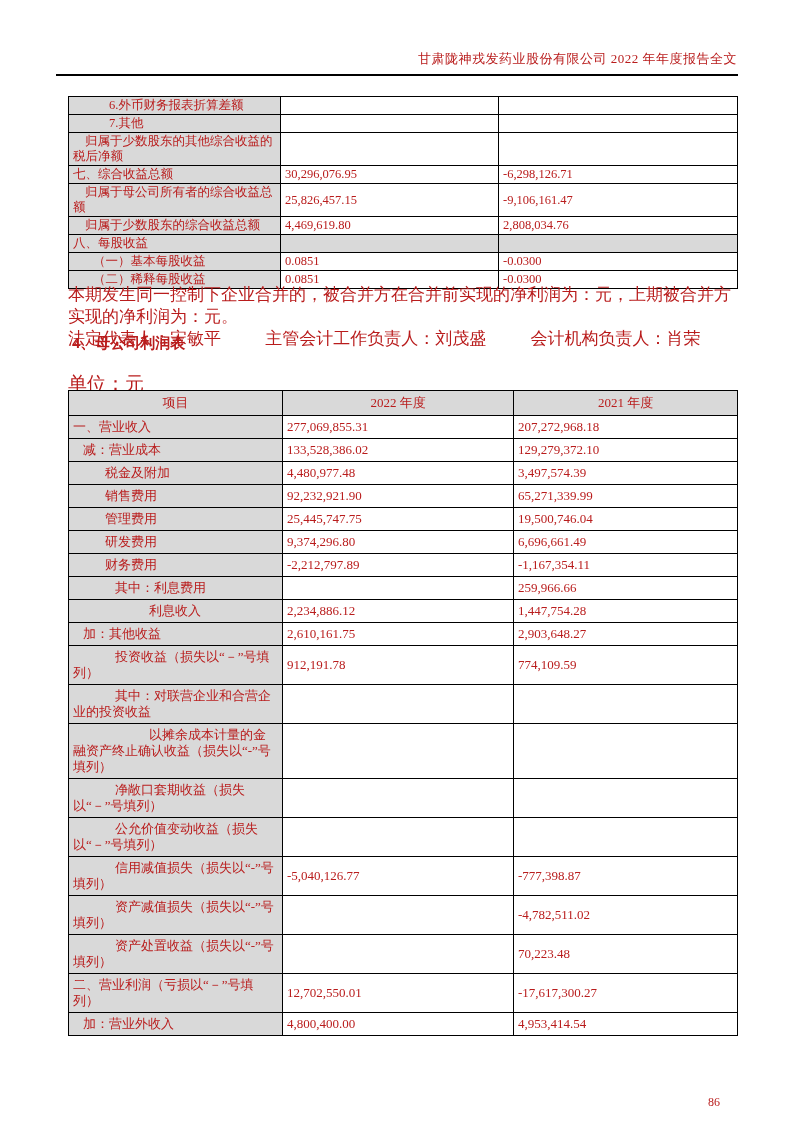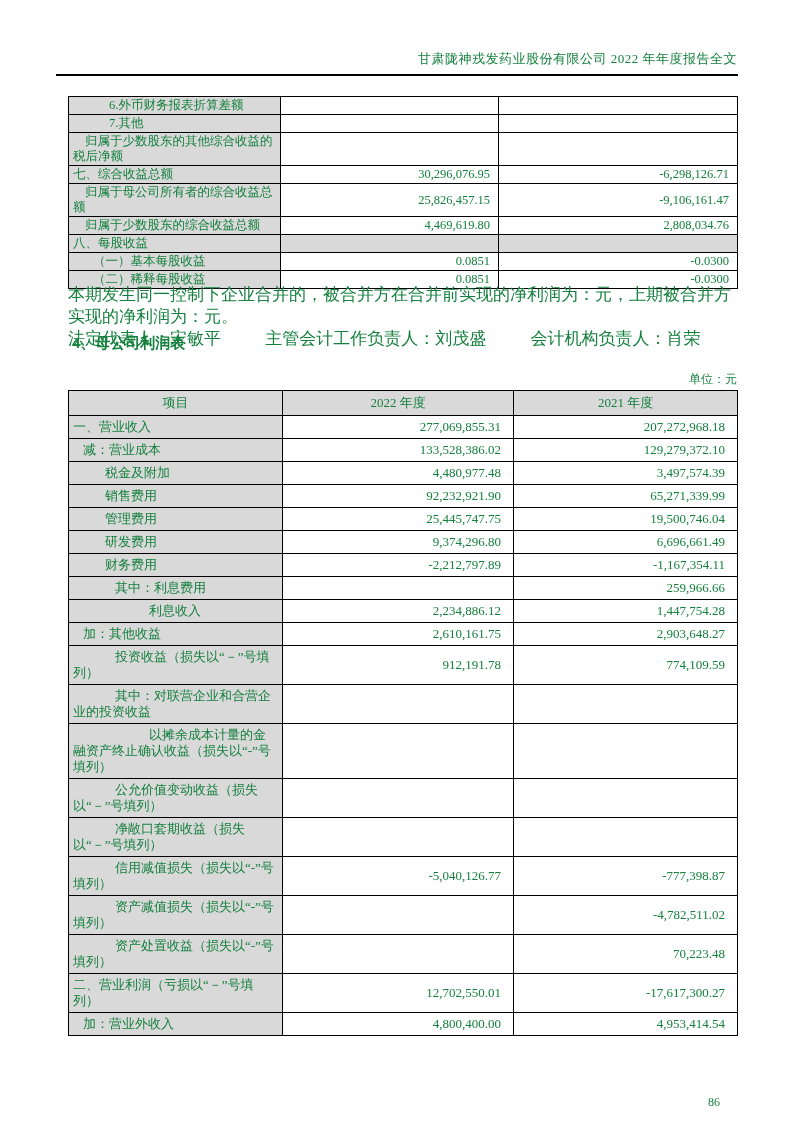--- a/index.html
+++ b/index.html
@@ -1,39 +1,39 @@
 <!DOCTYPE html>
 <html><head>
 <meta charset="utf-8">
 <style>
   html,body { margin:0; padding:0; background:#ffffff; }
   .page {
     position:relative;
     width:793px; height:1122px;
     background:#ffffff;
-    color:#15803d;
+    color:#b91c1c;
     font-family:"Liberation Serif","DejaVu Serif",serif;
     overflow:hidden;
   }
   
   .rpt-header {
     position:absolute; top:51px; left:56px; right:56px;
     text-align:right; font-size:13px; line-height:16px;
     letter-spacing:0.5px;
   }
   .rpt-rule {
     position:absolute; top:74px; left:56px; right:55px;
     border-top:2px solid #000; height:0;
   }
 
   
   table { border-collapse:collapse; table-layout:fixed; }
   td,th { border:1px solid #000; vertical-align:middle; overflow:hidden; word-break:break-all; }
   .lbl { background:#d9d9d9; text-align:left; padding:1px 6px 1px 4px; }
-  .val { text-align:right; padding:1px 8px 1px 4px; background:#fff;margin-top:20px; }
+  .val { padding:1px 8px 1px 4px; background:#fff;margin-top:20px; }
   .val.shaded { background:#d9d9d9; }
   th.hdr { background:#d9d9d9; font-weight:normal; text-align:center; padding:4px 1px; }
 
   .t1 { position:absolute; top:96px; left:68px; width:669px; font-size:12.5px; line-height:15px; }
   .t2 { position:absolute; top:390px; left:68px; width:669px; font-size:13px; line-height:16px; }
   .t2 .lbl { padding:3px 6px 3px 4px; }
   .t2 .val { padding:3px 12px 3px 4px; }
 
   
   .x0 { text-indent:0; }
@@ -54,21 +54,21 @@
   .sig span { display:inline-block; margin-right:40px; }
   .sig span:last-child { margin-right:16px; }
 
   .section-heading {
     position:absolute; top:334px; left:72px;
     font-family:Liberation Sans, sans-serif;
     font-weight:bold; font-size:15px;
   }
   .unit-label {
     position:absolute; top:371px; left:68px; width:669px;
-    text-align:right; font-size:12px;
+    text-align:left; font-size:19px;
   }
   .page-num {
     position:absolute; top:1095px; left:708px;
     font-size:12px;
   }
 </style>
 </head>
 <body>
 
 <div class="page">
@@ -216,26 +216,26 @@
         <td class="lbl x3">其中：对联营企业和合营企业的投资收益</td>
         <td class="val"></td>
         <td class="val"></td>
       </tr>
       <tr>
         <td class="lbl x4">以摊余成本计量的金融资产终止确认收益（损失以“-”号填列）</td>
         <td class="val"></td>
         <td class="val"></td>
       </tr>
       <tr>
+        <td class="lbl x3">净敞口套期收益（损失以“－”号填列）</td>
+        <td class="val"></td>
+        <td class="val"></td>
+      </tr>
+      <tr>
         <td class="lbl x3">公允价值变动收益（损失以“－”号填列）</td>
-        <td class="val"></td>
-        <td class="val"></td>
-      </tr>
-      <tr>
-        <td class="lbl x3">净敞口套期收益（损失以“－”号填列）</td>
         <td class="val"></td>
         <td class="val"></td>
       </tr>
       <tr>
         <td class="lbl x3">信用减值损失（损失以“-”号填列）</td>
         <td class="val">-5,040,126.77</td>
         <td class="val">-777,398.87</td>
       </tr>
       <tr>
         <td class="lbl x3">资产减值损失（损失以“-”号填列）</td>

